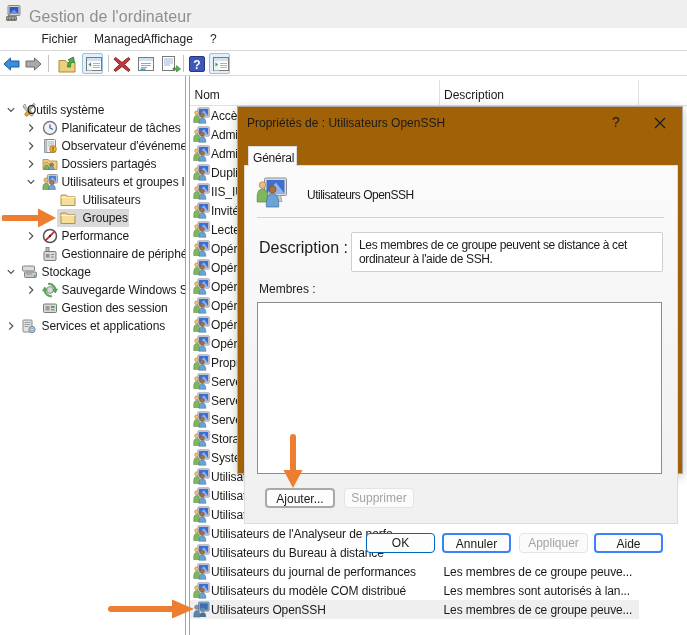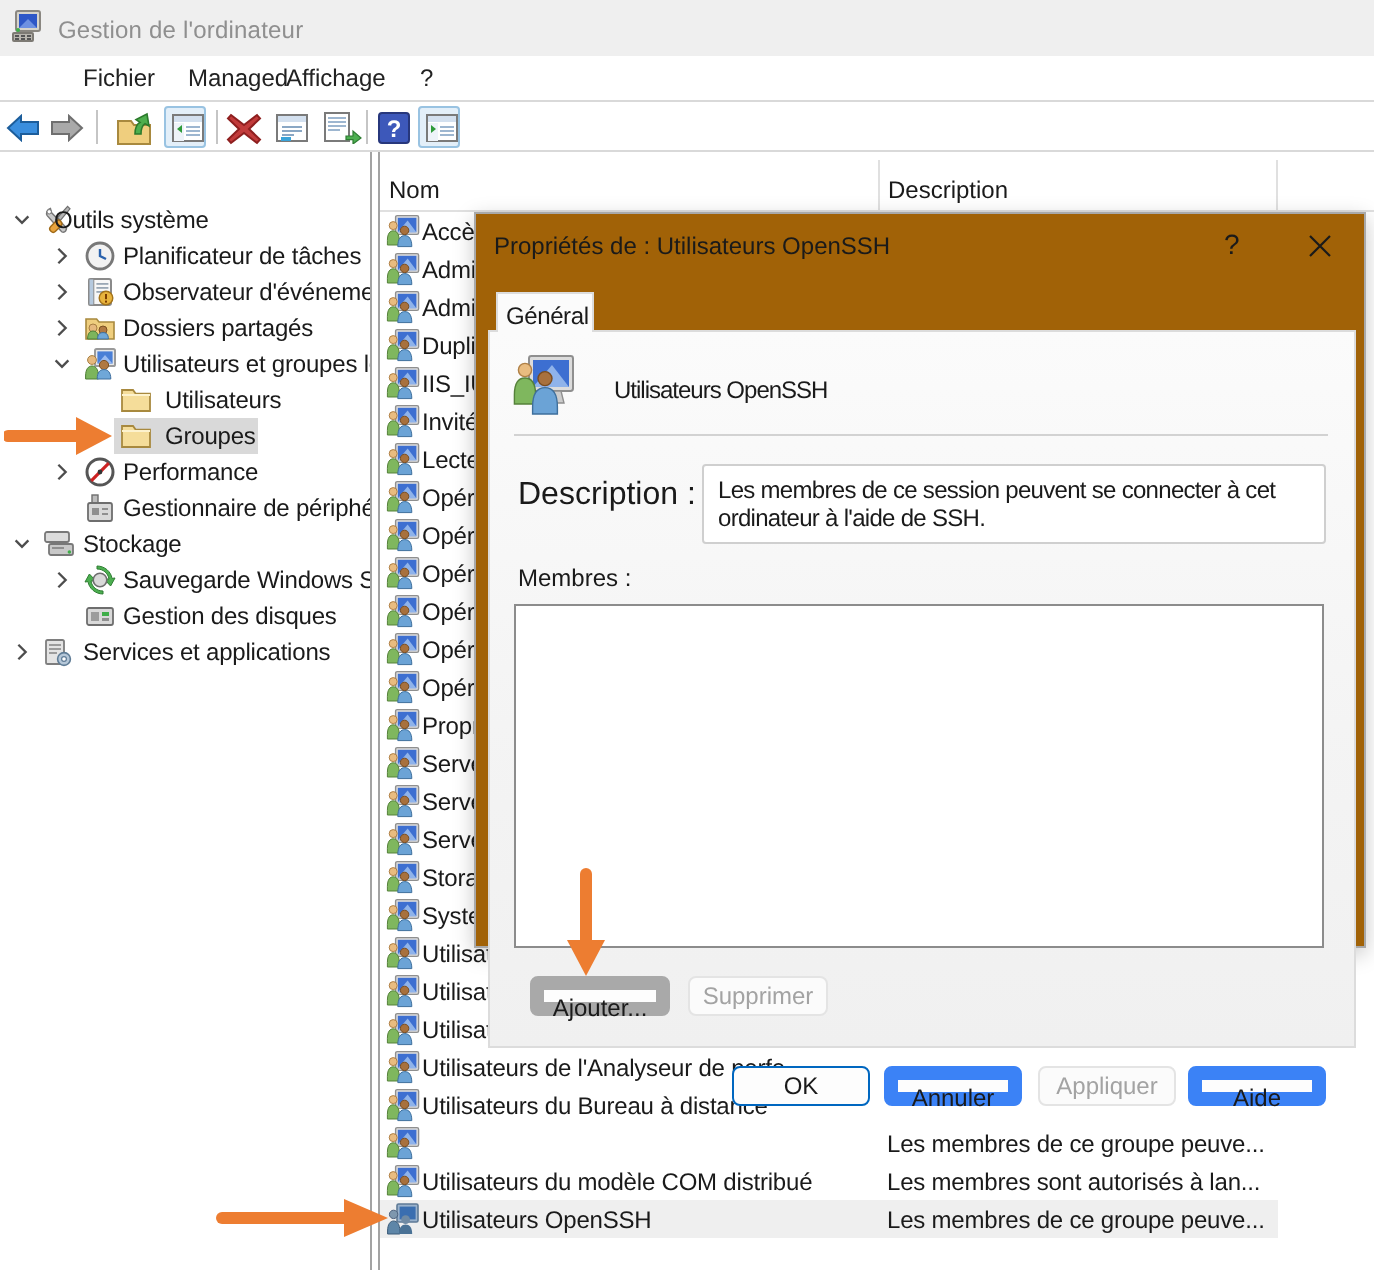--- a/index.html
+++ b/index.html
@@ -1,21 +1,21 @@
 <!DOCTYPE html>
 <html><head>
 <meta charset="utf-8">
 <style>
 * { margin:0; padding:0; box-sizing:border-box; }
 html,body { width:687px; height:635px; overflow:hidden; }
 body { font-family:"Liberation Sans",sans-serif; font-size:12px; color:#1a1a1a; background:#fff; position:relative; }
 .abs { position:absolute; }
 
 #titlebar { left:0; top:0; width:687px; height:28px; background:#efefef; }
-#titletext { left:29px; top:8px; color:#8f8f8f; font-size:12px; letter-spacing:0.1px; }
+#titletext { left:29px; top:8px; color:#8f8f8f; font-size:16px; letter-spacing:0.1px; }
 #menubar { left:0; top:28px; width:687px; height:23px; background:#fff; border-bottom:1px solid #d9d9d9; }
 .menuitem { position:absolute; top:32px; font-size:12px; color:#222;margin-left:34px; }
 #toolbar { left:0; top:51px; width:687px; height:25px; background:#fff; border-bottom:1px solid #d9d9d9; }
 .tsep { position:absolute; top:4px; width:1px; height:17px; background:#c5c5c5; }
 .tglow { position:absolute; top:2px; width:21px; height:21px; background:#e3eff9; border:1px solid #99c3e2; border-radius:2px; }
 
 #treepanel { left:0; top:76px; width:186px; height:559px; background:#fff; border-right:1px solid #a3a3a3; overflow:hidden; }
 #listpanel { left:189px; top:76px; width:498px; height:559px; background:#fff; border-left:1px solid #a3a3a3; overflow:hidden; }
 .trow { position:absolute; height:18px; white-space:nowrap; }
 .trow span.lab { position:absolute; top:2px; font-size:12px; letter-spacing:-0.1px; }
@@ -24,21 +24,21 @@
 .lrow { position:absolute; left:0; width:449px; height:19px; white-space:nowrap; overflow:hidden; }
 .lrow .nm { position:absolute; left:21px; top:3px; font-size:12px; letter-spacing:-0.1px; }
 .lrow .ds { position:absolute; left:253.5px; top:3px; font-size:12px; letter-spacing:-0.1px; }
 .licon { position:absolute; left:3px; top:1px; width:17px; height:17px; }
 
 #dlg { left:237px; top:106px; width:446px; height:368px; background:#a16207; border:1px solid #a9a9a9; box-shadow:0 3px 10px rgba(0,0,0,0.22); }
 #dlg .t { position:absolute; left:9px; top:9px; font-size:12px; color:#1a1a1a; }
 #tabpage { position:absolute; left:6px; top:58px; width:434px; height:359px; border:1px solid #dcdcdc; background:linear-gradient(180deg,#fbfbfb 0%,#f4f4f4 55%,#f0f0f0 100%); }
 #tab { position:absolute; left:10px; top:39px; width:49px; height:20px; background:#fbfbfb; border:1px solid #dcdcdc; border-bottom:none; }
 #tab span { position:absolute; left:4px; top:4px; font-size:12px; letter-spacing:-0.2px; }
-.btn { position:absolute; width:69px; height:20px; background:#fdfdfd; border:7px solid #3b82f6; border-radius:4px; font-size:12px; text-align:center; line-height:18px; color:#1a1a1a; }
+.btn { position:absolute; width:69px; height:20px; background:#fdfdfd; border:2px solid #3b82f6; border-radius:4px; font-size:12px; text-align:center; line-height:18px; color:#1a1a1a; }
 .btn.def { border:1px solid #0067c0; }
 .btn.dis { background:#fbfbfb; border:1px solid #e4e4e4; color:#a3a3a3; }
 
 .arrow { position:absolute; }
 </style>
 </head>
 <body>
 
 <div class="abs" id="titlebar"></div>
 <svg class="abs" style="left:6px;top:5px" width="15" height="16" viewBox="0 0 15 16">
@@ -246,21 +246,21 @@
       </svg>
       <span class="lab" style="left:61.5px">Sauvegarde Windows Server</span>
     </div>
     <div class="trow" style="left:0;top:223px;width:186px">
       <svg class="ticon" style="left:42px" width="16" height="16" viewBox="0 0 16 16">
         <rect x="1.5" y="4" width="13" height="8.5" rx="1" fill="#d9d9d9" stroke="#6e6e6e" stroke-width="0.9"></rect>
         <rect x="3.5" y="6" width="4" height="4.5" fill="#9c9c9c"></rect>
         <rect x="9" y="6" width="3.5" height="2" fill="#3fae49"></rect>
         <rect x="9" y="9" width="3.5" height="1.5" fill="#8f8f8f"></rect>
       </svg>
-      <span class="lab" style="left:61.5px">Gestion des disques</span>
+      <span class="lab" style="left:61.5px">Gestion des session</span>
     </div>
     <div class="trow" style="left:0;top:241px;width:186px">
       <svg class="chev" style="left:6px;top:4px" width="11" height="11" viewBox="0 0 11 11">
         <path d="M3.5 1.5 L7.5 5.5 L3.5 9.5" stroke="#4d4d4d" stroke-width="1.3" fill="none"></path>
       </svg>
       <svg class="ticon" style="left:21px" width="16" height="16" viewBox="0 0 16 16">
         <rect x="2" y="2" width="9" height="12" rx="0.8" fill="#e4e4e4" stroke="#7e7e7e" stroke-width="0.9"></rect>
         <rect x="3.5" y="4" width="6" height="1" fill="#9c9c9c"></rect>
         <rect x="3.5" y="6" width="6" height="1" fill="#9c9c9c"></rect>
         <rect x="3.5" y="8" width="4" height="1" fill="#9c9c9c"></rect>
@@ -568,20 +568,21 @@
     <div class="lrow" style="top:486px">
       <svg class="licon" width="17" height="17" viewBox="0 0 17 17">
         <rect x="4.8" y="0.8" width="11.5" height="9.4" rx="0.8" fill="#dcdcdc" stroke="#8f8f8f" stroke-width="0.7"></rect>
         <rect x="5.9" y="1.9" width="9.3" height="7.2" fill="#3d6fd1"></rect>
         <path d="M5.9 9.1 L10.8 3.2 L15.2 9.1 Z" fill="#8fb3ea"></path>
         <circle cx="3.6" cy="5.8" r="2" fill="#e9bc80" stroke="#b08046" stroke-width="0.5"></circle>
         <path d="M0.7 13.2 C0.7 9.8 2 8.4 3.6 8.4 C5.3 8.4 6.6 9.8 6.6 13.2 L6.6 15.5 L0.7 15.5 Z" fill="#7fb75e" stroke="#55813a" stroke-width="0.5"></path>
         <circle cx="9.3" cy="8.2" r="2.1" fill="#a8713d" stroke="#7a4c1e" stroke-width="0.5"></circle>
         <path d="M5.9 16.3 C5.9 12.3 7.4 10.8 9.4 10.8 C11.4 10.8 12.9 12.3 12.9 16.3 Z" fill="#6ba3d6" stroke="#3e6f9c" stroke-width="0.5"></path>
       </svg>
+      <span class="nm">Utilisateurs du journal de performances</span>
       <span class="ds">Les membres de ce groupe peuve...</span>
     </div>
     <div class="lrow" style="top:505px">
       <svg class="licon" width="17" height="17" viewBox="0 0 17 17">
         <rect x="4.8" y="0.8" width="11.5" height="9.4" rx="0.8" fill="#dcdcdc" stroke="#8f8f8f" stroke-width="0.7"></rect>
         <rect x="5.9" y="1.9" width="9.3" height="7.2" fill="#3d6fd1"></rect>
         <path d="M5.9 9.1 L10.8 3.2 L15.2 9.1 Z" fill="#8fb3ea"></path>
         <circle cx="3.6" cy="5.8" r="2" fill="#e9bc80" stroke="#b08046" stroke-width="0.5"></circle>
         <path d="M0.7 13.2 C0.7 9.8 2 8.4 3.6 8.4 C5.3 8.4 6.6 9.8 6.6 13.2 L6.6 15.5 L0.7 15.5 Z" fill="#7fb75e" stroke="#55813a" stroke-width="0.5"></path>
         <circle cx="9.3" cy="8.2" r="2.1" fill="#a8713d" stroke="#7a4c1e" stroke-width="0.5"></circle>
@@ -623,21 +624,21 @@
     <path d="M21 18.5 L18.5 24.5 L26 24.5 L24.5 18.5 Z" fill="#cccccc" stroke="#8f8f8f" stroke-width="0.7"></path>
     <circle cx="6.5" cy="8" r="3.3" fill="#e9bc80" stroke="#b08046" stroke-width="0.7"></circle>
     <path d="M1.2 20.5 C1.2 14.5 3.4 12 6.5 12 C9.6 12 11.8 14.5 11.8 20.5 L11.8 25 L1.2 25 Z" fill="#7fb75e" stroke="#55813a" stroke-width="0.7"></path>
     <circle cx="16.5" cy="12.3" r="3.5" fill="#a8713d" stroke="#7a4c1e" stroke-width="0.7"></circle>
     <path d="M10.3 26.5 C10.3 19.5 13 16.8 16.5 16.8 C20 16.8 22.7 19.5 22.7 26.5 L22.7 30 L10.3 30 Z" fill="#6ba3d6" stroke="#3e6f9c" stroke-width="0.7"></path>
   </svg>
   <span style="position:absolute;left:69px;top:81px;font-size:12px;letter-spacing:-0.5px">Utilisateurs OpenSSH</span>
   <div style="position:absolute;left:19px;top:110px;width:407px;height:1px;background:#d2d2d2"></div>
   <span style="position:absolute;left:21px;top:132px;font-size:16px">Description :</span>
   <div style="position:absolute;left:113px;top:125px;width:312px;height:40px;background:#fff;border:1px solid #cfcfcf;border-radius:2px"></div>
-  <div style="position:absolute;left:121px;top:131px;width:306px;font-size:12px;line-height:14px;letter-spacing:-0.35px">Les membres de ce session peuvent se connecter à cet ordinateur à l'aide de SSH.</div>
+  <div style="position:absolute;left:121px;top:131px;width:306px;font-size:12px;line-height:14px;letter-spacing:-0.35px">Les membres de ce groupe peuvent se distance à cet ordinateur à l'aide de SSH.</div>
   <span style="position:absolute;left:21px;top:175px;font-size:12px">Membres :</span>
   <div style="position:absolute;left:19px;top:195px;width:405px;height:172px;background:#fff;border:1px solid #8c8c8c"></div>
   <div class="btn" style="left:27px;top:381px;width:70px;border-color:#a9a9a9">Ajouter...</div>
   <div class="btn dis" style="left:106px;top:381px;width:70px">Supprimer</div>
   <div class="btn def" style="left:128px;top:426px">OK</div>
   <div class="btn" style="left:204px;top:426px">Annuler</div>
   <div class="btn dis" style="left:281px;top:426px">Appliquer</div>
   <div class="btn" style="left:356px;top:426px">Aide</div>
 </div>
 

